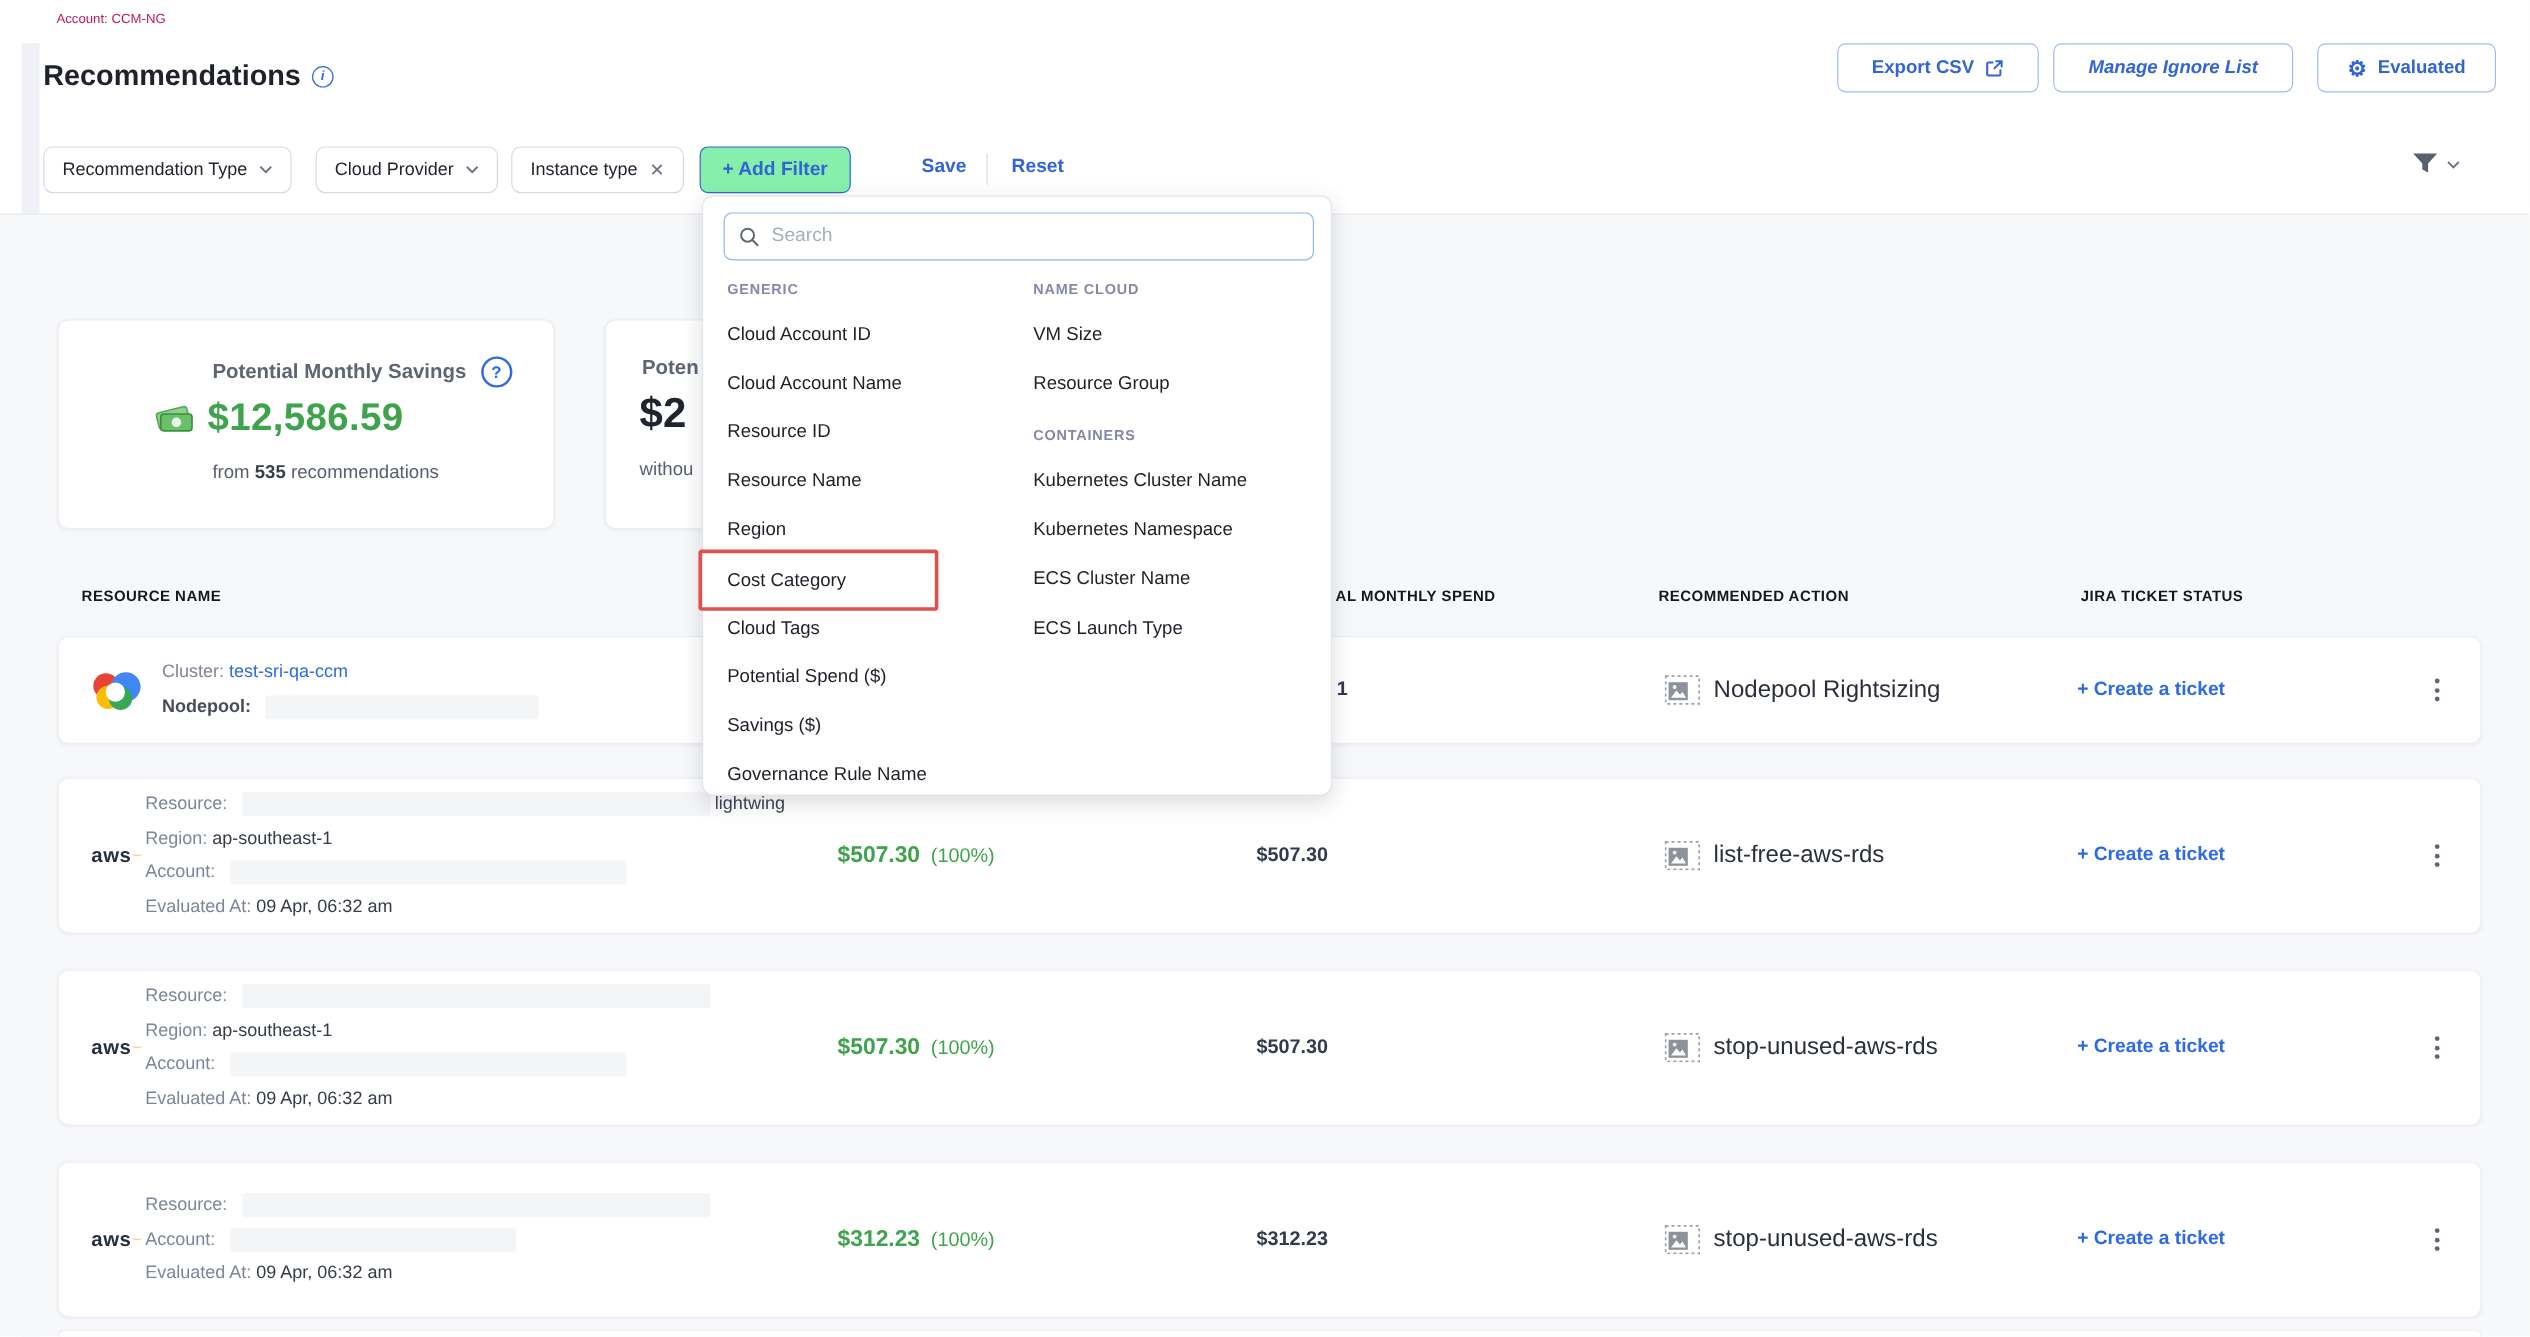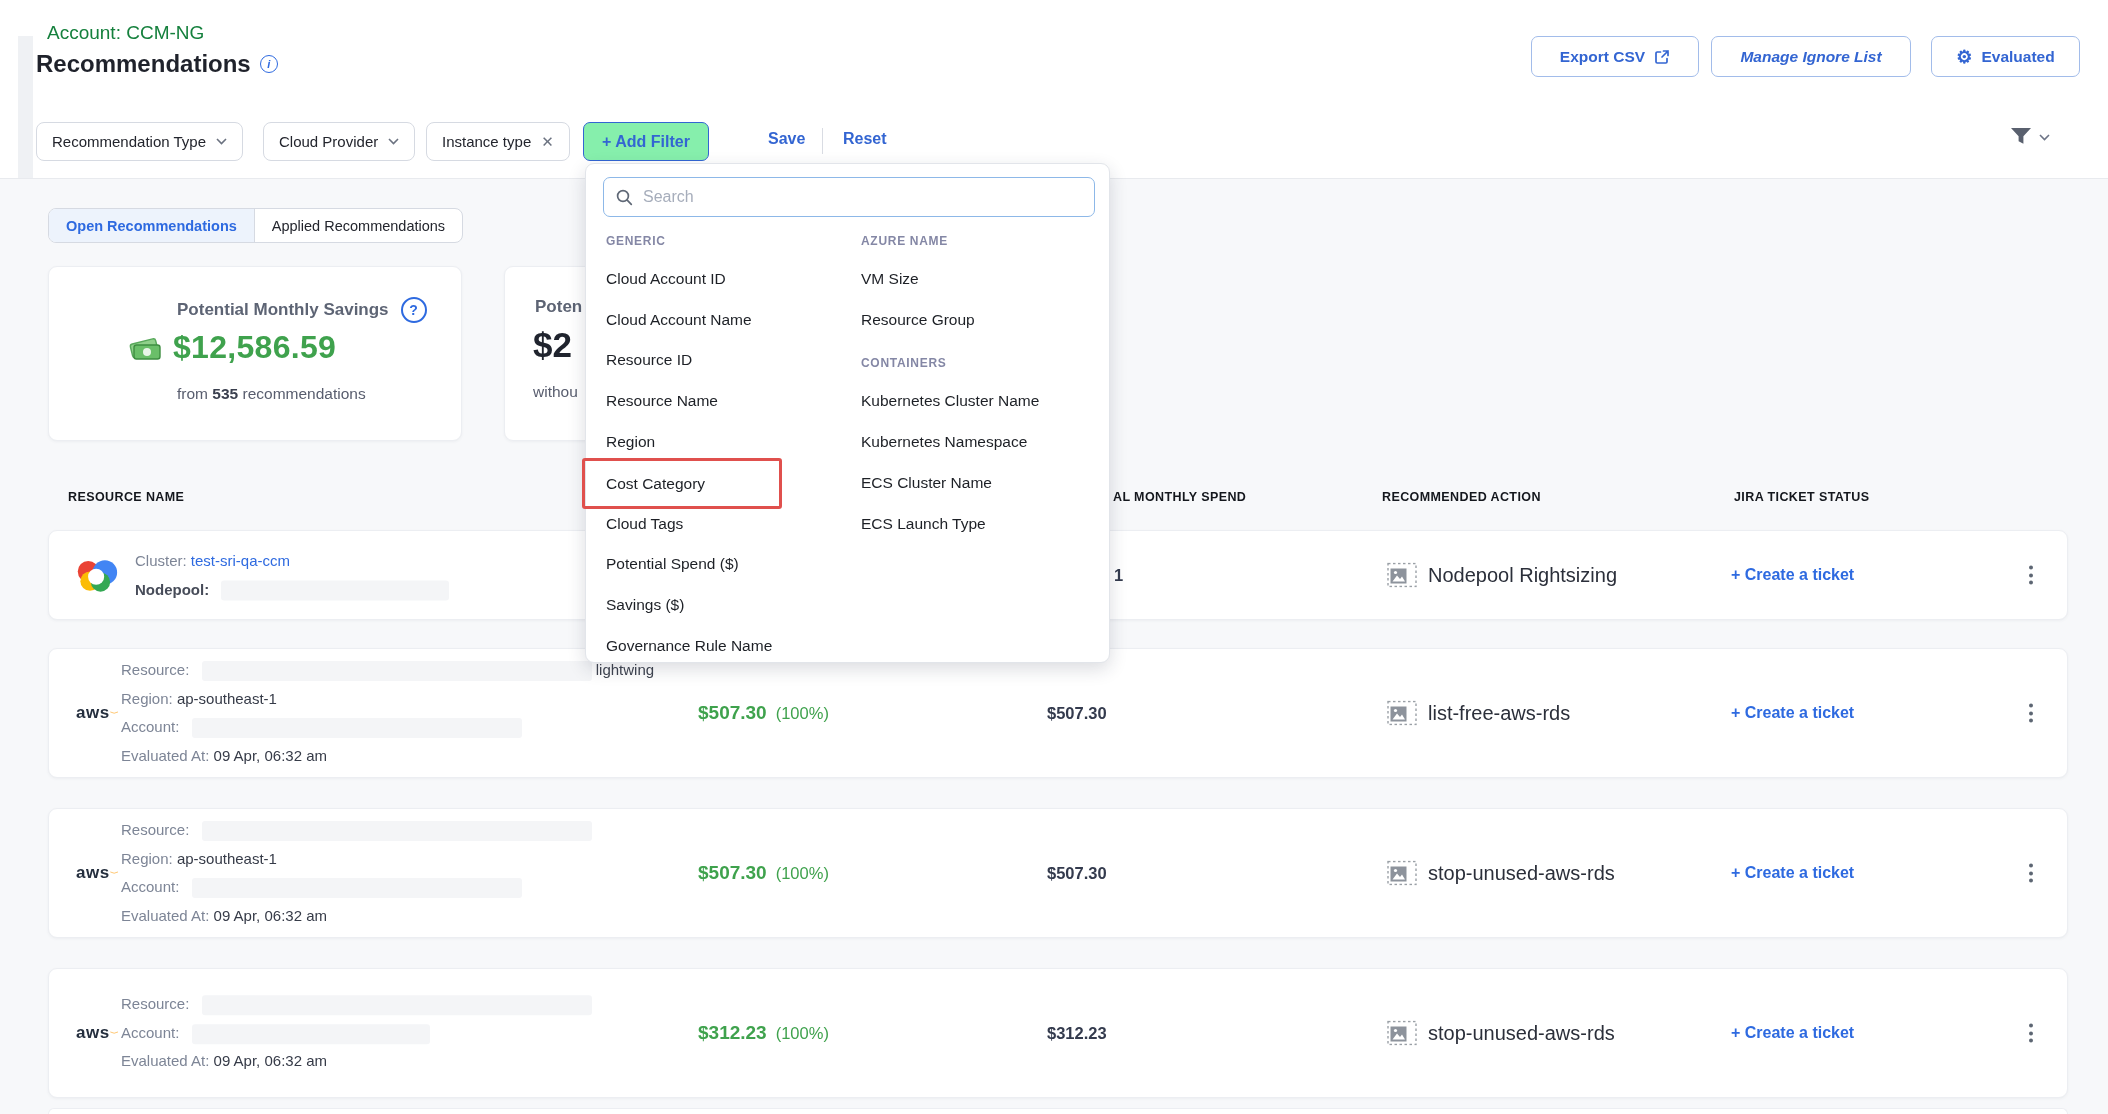--- a/index.html
+++ b/index.html
@@ -2,21 +2,21 @@
 <html><head>
 <meta charset="utf-8">
 <style>
   * { margin:0; padding:0; box-sizing:border-box; }
   body { font-family:"Liberation Sans", sans-serif; background:#fff; }
   .screen { position:relative; width:2108px; height:1114px; background:#fff; overflow:hidden; }
 
   .left-rail { position:absolute; left:18px; top:36px; width:15px; height:1078px; background:#eff1f4; }
 
   
-  .breadcrumb { position:absolute; left:47px; top:22px; font-size:19px; color:#15803d; cursor:pointer; }
+  .breadcrumb { position:absolute; left:47px; top:10px; font-size:11px; color:#be185d; cursor:pointer; }
   .page-title { position:absolute; left:36px; top:50px; font-size:24px; font-weight:700; color:#1f222b; display:flex; align-items:center; gap:9px; }
   .info-circ { width:18px; height:18px; border:1.6px solid #2e6ae0; border-radius:50%; color:#2e6ae0; font-size:11px; font-weight:700; display:flex; align-items:center; justify-content:center; font-style:italic; }
   .hbtn { position:absolute; top:36px; height:41px; display:flex; align-items:center; justify-content:center; gap:9px; background:#fff; border:1.5px solid #a2bcea; border-radius:7px; color:#3365d2; font-size:15.5px; font-weight:700; cursor:pointer; }
   .gear { font-size:18px; line-height:1; }
 
   
   .chip { position:absolute; top:122px; height:39px; display:flex; align-items:center; gap:10px; background:#fff; border:1px solid #d6dae2; border-radius:8px; padding:0 15px; font-size:15px; color:#23252d; cursor:pointer; }
   .chip .x { color:#6b7280; font-size:15px; }
   .add-filter { position:absolute; left:583px; top:122px; height:39px; padding:0 18px; display:flex; align-items:center; background:#86efac; border:1.5px solid #3365d2; border-radius:7px; color:#3365d2; font-size:16px; font-weight:700; cursor:pointer; }
   .txt-link { position:absolute; top:130px; font-size:16px; font-weight:700; color:#3365d2; cursor:pointer; }
@@ -123,24 +123,20 @@
     <svg width="24" height="20" viewBox="0 0 24 20">
         <path d="M1 1h20l-7.6 8.3v7.5l-4.8-2.6V9.3Z" fill="#59606e"></path>
       </svg>
     <svg width="11" height="7" viewBox="0 0 11 7">
         <polyline points="1,1 5.5,5.5 10,1" fill="none" stroke="#6d7486" stroke-width="1.6"></polyline>
       </svg>
   </div>
 
   <div class="content-bg"></div>
 
-  <div class="tabs">
-    <div class="tab active">Open Recommendations</div>
-    <div class="tab">Applied Recommendations</div>
-  </div>
 
   <div class="card" style="left:48px;top:266px;width:414px;height:175px;">
     <div class="sc-title">
       <span>Potential Monthly Savings</span>
       <span class="help-circ">?</span>
     </div>
     <div class="sc-amount-row">
       <svg width="36" height="28" viewBox="0 0 36 28">
           <g transform="rotate(-14 14 14)">
             <rect x="4" y="8" width="26" height="14" rx="2.5" fill="#8fd08a" stroke="#57a85a" stroke-width="1.4"></rect>
@@ -359,21 +355,21 @@
     <div class="dd-item" style="left:20px;top:145px;">Cloud Account Name</div>
     <div class="dd-item" style="left:20px;top:185px;">Resource ID</div>
     <div class="dd-item" style="left:20px;top:226px;">Resource Name</div>
     <div class="dd-item" style="left:20px;top:267px;">Region</div>
     <div class="dd-item" style="left:20px;top:309px;">Cost Category</div>
     <div class="dd-item" style="left:20px;top:349px;">Cloud Tags</div>
     <div class="dd-item" style="left:20px;top:389px;">Potential Spend ($)</div>
     <div class="dd-item" style="left:20px;top:430px;">Savings ($)</div>
     <div class="dd-item" style="left:20px;top:471px;">Governance Rule Name</div>
 
-    <div class="dd-head" style="left:275px;top:70px;">AZURE NAME</div>
+    <div class="dd-head" style="left:275px;top:70px;">NAME CLOUD</div>
     <div class="dd-item" style="left:275px;top:104px;">VM Size</div>
     <div class="dd-item" style="left:275px;top:145px;">Resource Group</div>
     <div class="dd-head" style="left:275px;top:192px;">CONTAINERS</div>
     <div class="dd-item" style="left:275px;top:226px;">Kubernetes Cluster Name</div>
     <div class="dd-item" style="left:275px;top:267px;">Kubernetes Namespace</div>
     <div class="dd-item" style="left:275px;top:308px;">ECS Cluster Name</div>
     <div class="dd-item" style="left:275px;top:349px;">ECS Launch Type</div>
   </div>
 
   <div class="red-box"></div>

